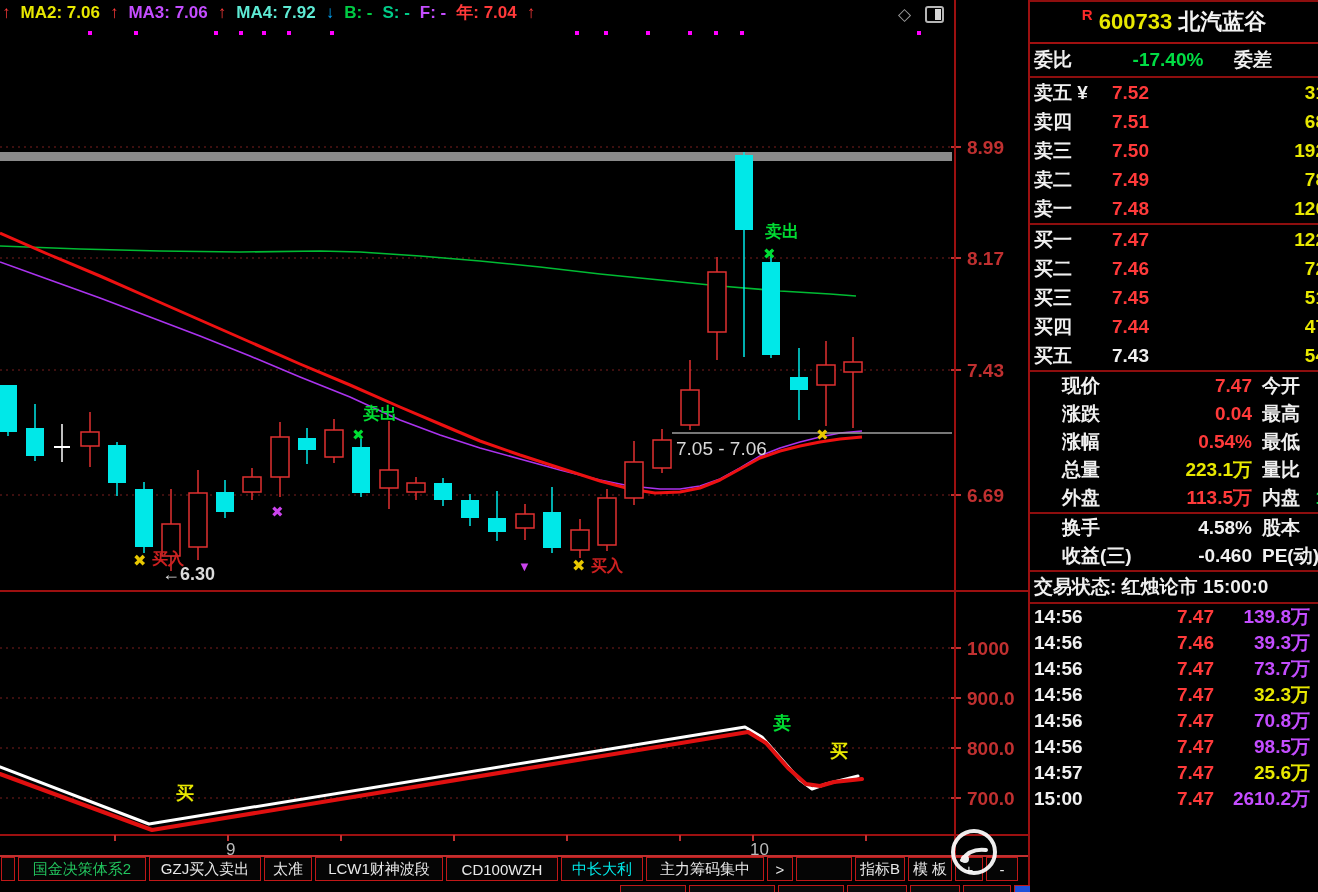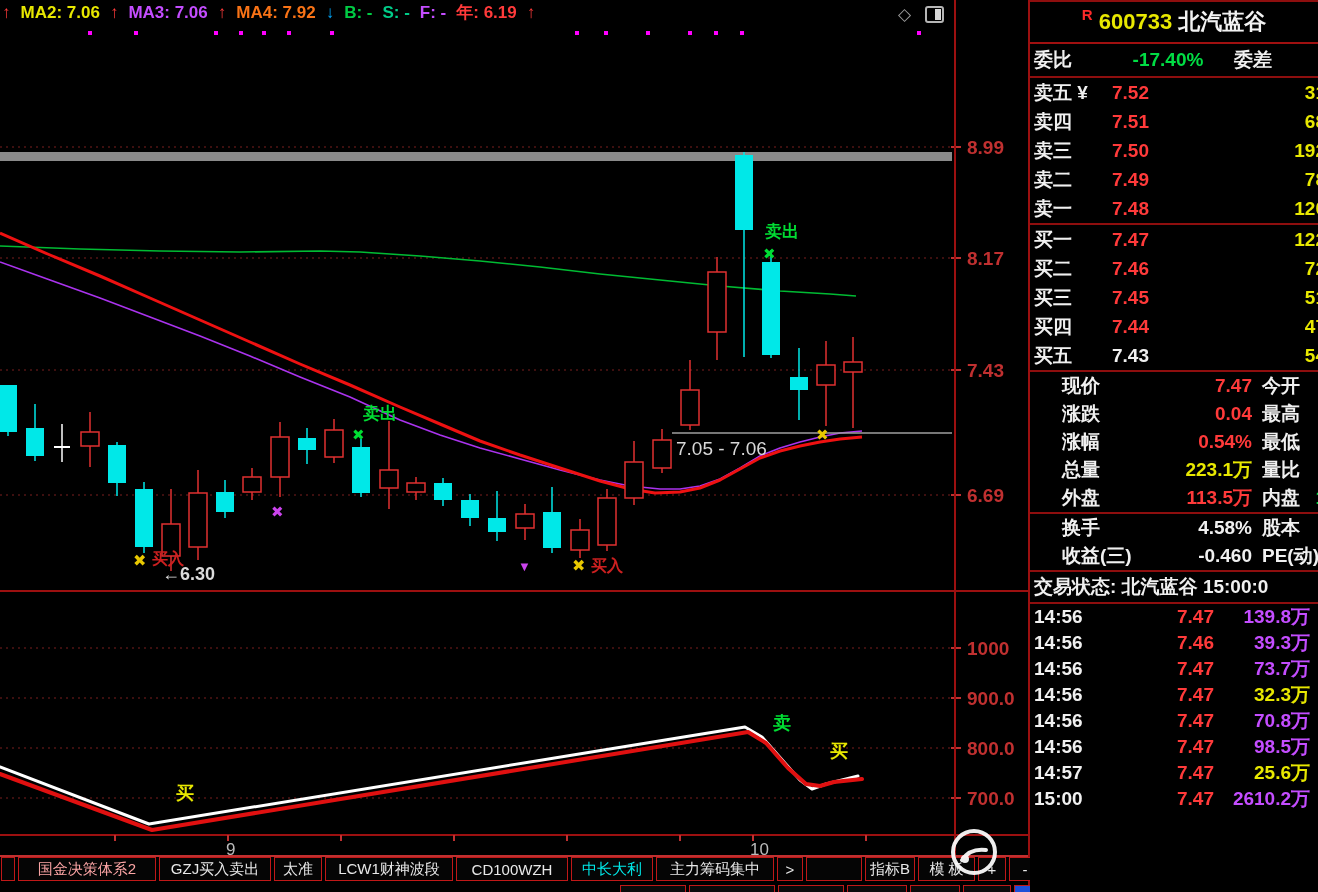--- a/index.html
+++ b/index.html
@@ -64,26 +64,26 @@
 <body>
 
 <div id="root">
 
   <div id="chart-header">
       <span style="color: rgb(255, 58, 58);">↑</span>
       <span style="color: rgb(232, 232, 0);">MA2: 7.06</span>
       <span style="color: rgb(255, 58, 58);">↑</span>
       <span style="color: rgb(196, 77, 255);">MA3: 7.06</span>
       <span style="color: rgb(255, 58, 58);">↑</span>
-      <span style="color: #f97316;">MA4: 7.92</span>
+      <span style="color: #5eead4;">MA4: 7.92</span>
       <span style="color: rgb(0, 170, 255);">↓</span>
       <span style="color: rgb(0, 204, 68);">B: -</span>
       <span style="color: rgb(0, 204, 136);">S: -</span>
       <span style="color: rgb(196, 77, 255);">F: -</span>
-      <span style="color: rgb(255, 58, 58);">年: 6.19</span>
+      <span style="color: rgb(255, 58, 58);">年: 7.04</span>
       <span style="color: rgb(255, 58, 58);">↑</span>
     </div>
   <div id="header-icons">
     <span id="diamond-icon">◇</span>
     <span id="splitwin-icon"></span>
   </div>
 
   <svg id="main-chart" width="1030" height="567">
       <line x1="0" y1="122" x2="955" y2="122" stroke="#7a1f1f" stroke-width="1" stroke-dasharray="2 4"></line>
       <line x1="951" y1="122" x2="961" y2="122" stroke="#c03030" stroke-width="2"></line>
@@ -213,31 +213,31 @@
       <line x1="955" y1="0" x2="955" y2="263" stroke="#c03030" stroke-width="2"></line>
     </svg>
 
   <div class="vline" style="left:954px;top:0;width:2px;height:855px;"></div>
   <div class="hline" style="left:0;top:590px;width:1028px;height:2px;"></div>
   <div class="hline" style="left:0;top:855px;width:1318px;height:2px;background:#c03030;"></div>
   <div class="vline" style="left:1028px;top:0;width:2px;height:892px;"></div>
 
   <div id="toolbar">
       <div class="tb-tab" style="width: 14px; color: rgb(232, 232, 232);"></div>
-      <div class="tb-tab" style="width: 138px; color: #fca5a5;">国金决策体系2</div>
+      <div class="tb-tab" style="width: 128px; color: #22c55e;">国金决策体系2</div>
       <div class="tb-tab" style="width: 112px; color: rgb(232, 232, 232);">GZJ买入卖出</div>
       <div class="tb-tab" style="width: 48px; color: rgb(232, 232, 232);">太准</div>
       <div class="tb-tab" style="width: 128px; color: rgb(232, 232, 232);">LCW1财神波段</div>
       <div class="tb-tab" style="width: 112px; color: rgb(232, 232, 232);">CD100WZH</div>
       <div class="tb-tab" style="width: 82px; color: rgb(0, 232, 232);">中长大利</div>
       <div class="tb-tab" style="width: 118px; color: rgb(232, 232, 232);">主力筹码集中</div>
       <div class="tb-tab" style="width: 26px; color: rgb(232, 232, 232);">&gt;</div>
       <div class="tb-tab" style="width: 56px; color: rgb(232, 232, 232);"></div>
       <div class="tb-tab" style="width: 50px; color: rgb(232, 232, 232);">指标B</div>
-      <div class="tb-tab" style="width: 57px; color: rgb(232, 232, 232);">模 板</div>
+      <div class="tb-tab" style="width: 44px; color: rgb(232, 232, 232);">模 板</div>
       <div class="tb-tab" style="width: 28px; color: rgb(232, 232, 232);">+</div>
       <div class="tb-tab" style="width: 32px; color: rgb(232, 232, 232);">-</div>
     </div>
   <div id="bottom-strip">
       <div class="strip-box" style="left: 620px; width: 66px;"></div>
       <div class="strip-box" style="left: 689px; width: 86px;"></div>
       <div class="strip-box" style="left: 778px; width: 66px;"></div>
       <div class="strip-box" style="left: 847px; width: 60px;"></div>
       <div class="strip-box" style="left: 910px; width: 50px;"></div>
       <div class="strip-box" style="left: 963px; width: 48px;"></div>
@@ -359,21 +359,21 @@
         </div>
         <div class="rp-row q-row">
           <span class="q-label">收益(三)</span>
           <span class="q-val c-wht">-0.460</span>
           <span class="q-rlabel">PE(动)</span>
           <span class="q-rval c-wht"></span>
         </div>
       </div>
     <div class="rp-sec">
       <div class="rp-row" id="status-row">
-        <span>交易状态: 北汽蓝谷 15:00:0</span>
+        <span>交易状态: 红烛论市 15:00:0</span>
       </div>
     </div>
     <div id="tick-list">
         <div class="rp-row tick-row">
           <span class="tick-time">14:56</span>
           <span class="tick-price c-red">7.47</span>
           <span class="tick-vol c-pur">139.8万</span>
         </div>
         <div class="rp-row tick-row">
           <span class="tick-time">14:56</span>

